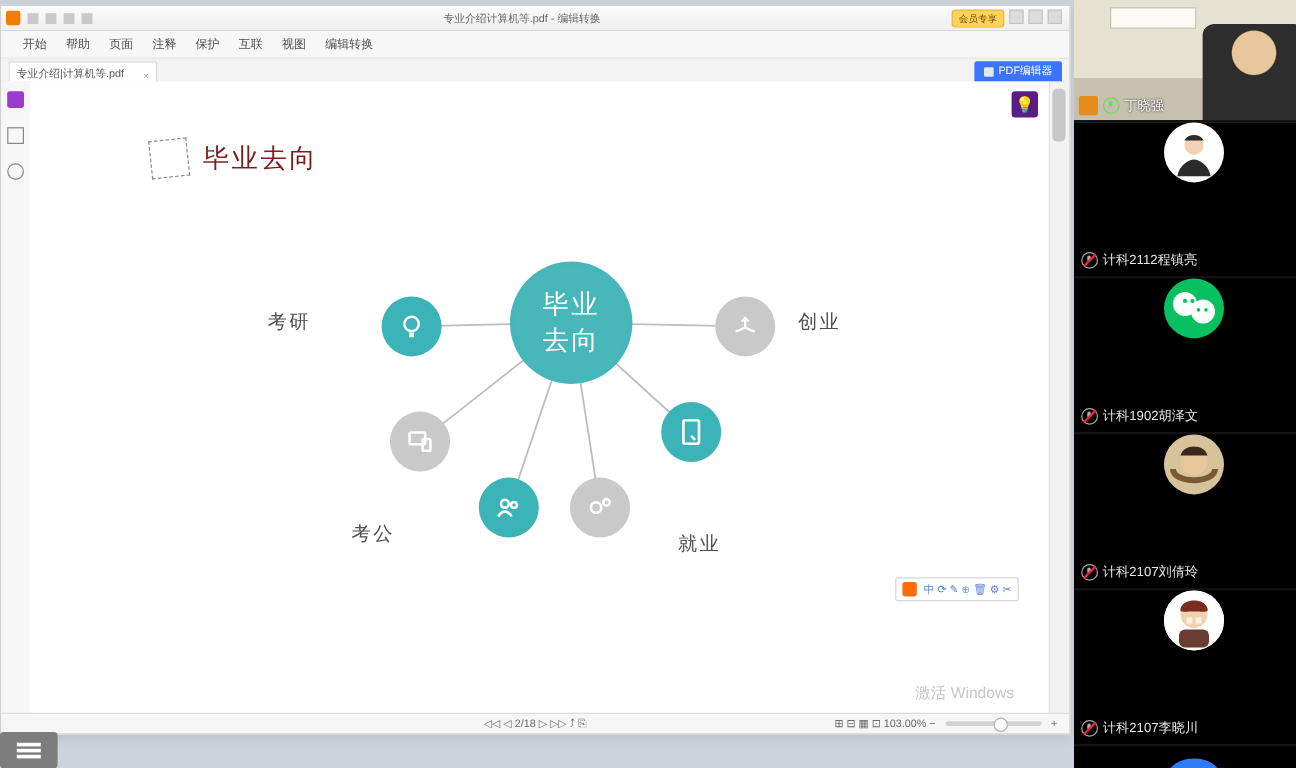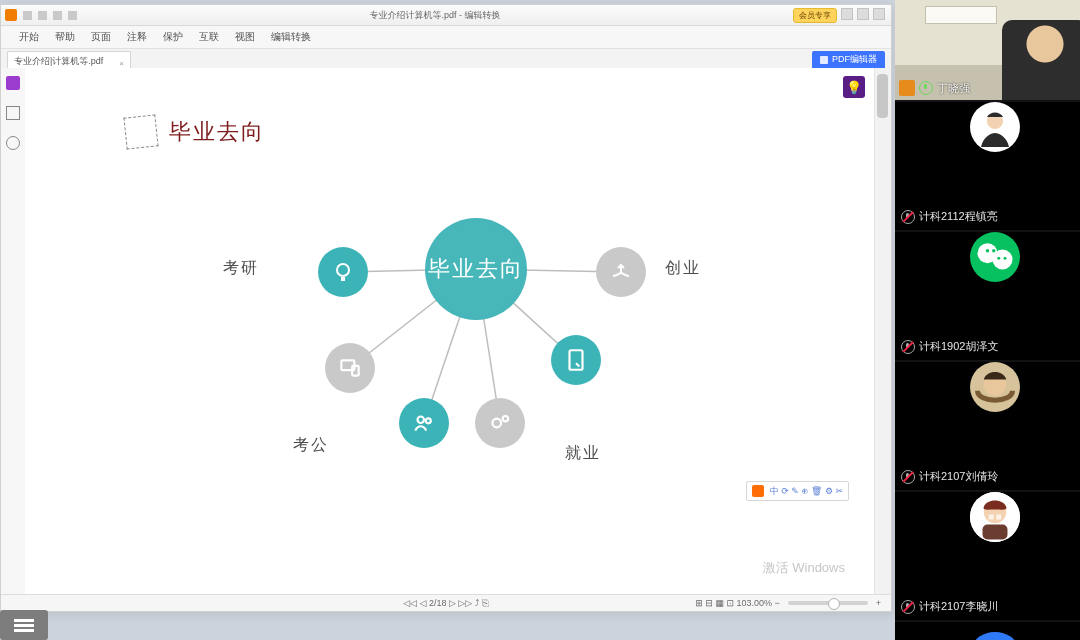--- a/index.html
+++ b/index.html
@@ -26,29 +26,29 @@
 .sideB{width:12px;height:12px;border:1.5px solid #888;}
 .sideC{width:12px;height:12px;border:1.5px solid #888;border-radius:50%;}
 .canvas{position:absolute;left:24px;right:16px;top:63px;bottom:16px;background:#fff;}
 .rrail{position:absolute;right:0;top:63px;bottom:16px;width:16px;background:#f2f2f2;border-left:1px solid #e3e3e3;}
 .ythumb{position:absolute;left:2px;top:6px;width:11px;height:44px;background:#c7c7c7;border-radius:4px;}
 .bulb{position:absolute;top:8px;right:10px;width:22px;height:22px;background:#5a1d86;border-radius:3px;display:flex;align-items:center;justify-content:center;color:#fff;font-size:13px;}
 .slidetitle{position:absolute;left:100px;top:48px;display:flex;align-items:center;gap:12px;}
 .slidetitle .ticon{width:30px;height:30px;border:1.5px dashed #8a8a8a;transform:rotate(-6deg);}
 .slidetitle .ttext{font-size:22px;color:#7f1d1d;letter-spacing:2px;}
 .diagram{position:absolute;left:0;right:0;top:140px;bottom:60px;}
-.center{position:absolute;left:400px;top:10px;width:102px;height:102px;border-radius:50%;background:#47b7ba;color:#fff;display:flex;align-items:center;justify-content:center;font-size:22px;letter-spacing:2px;box-shadow:0 0 0 4px rgba(71,183,186,.15) inset;}
+.center{position:absolute;left:400px;top:10px;width:102px;height:102px;border-radius:50%;background:#47b7ba;color:#fff;display:flex;flex-direction:column;align-items:center;justify-content:center;font-size:22px;letter-spacing:2px;box-shadow:0 0 0 4px rgba(71,183,186,.15) inset;}
 .node{position:absolute;width:50px;height:50px;border-radius:50%;display:flex;align-items:center;justify-content:center;color:#fff;}
 .n-teal{background:#3cb4b7;}
 .n-grey{background:#c9c9c9;}
 .nlabel{position:absolute;font-size:16px;color:#4e4e4e;letter-spacing:2px;}
 svg.lines{position:absolute;left:0;top:0;width:100%;height:100%;}
 .btmtool{position:absolute;bottom:94px;right:26px;height:18px;background:#fff;border:1px solid #d6d6d6;border-radius:2px;display:flex;align-items:center;gap:6px;padding:0 5px;font-size:9px;color:#5a80d4;}
 .btmtool .slogo{width:12px;height:12px;background:#ff6d07;border-radius:2px;}
-.watermark{position:absolute;bottom:18px;right:30px;font-size:13px;color:#c6c6c6;}
+.watermark{position:absolute;bottom:8px;right:30px;font-size:13px;color:#c6c6c6;}
 .statusbar{position:absolute;left:0;right:0;bottom:0;height:16px;background:#f6f6f6;border-top:1px solid #ddd;display:flex;align-items:center;justify-content:center;font-size:9px;color:#6a6a6a;}
 .pagenav{display:flex;align-items:center;gap:10px;}
 .statusR{position:absolute;right:10px;display:flex;align-items:center;gap:8px;}
 .zslider{width:80px;height:4px;background:#d2d2d2;border-radius:2px;position:relative;}
 .zslider::after{content:"";position:absolute;left:40px;top:-3px;width:10px;height:10px;background:#fff;border:1px solid #b2b2b2;border-radius:50%;}
 .btmstrip{position:absolute;left:0;bottom:0;width:48px;height:30px;background:#7d7d7d;border-radius:3px;display:flex;align-items:center;justify-content:center;}
 .btmstrip span{width:20px;height:3px;background:#fff;box-shadow:0 -5px 0 #fff,0 5px 0 #fff;}
 
 .rcol{position:absolute;right:0;top:0;width:185px;height:640px;background:#1a1a1a;overflow:hidden;}
 .vtile{width:199px;border-bottom:2px solid #131313;position:relative;}

